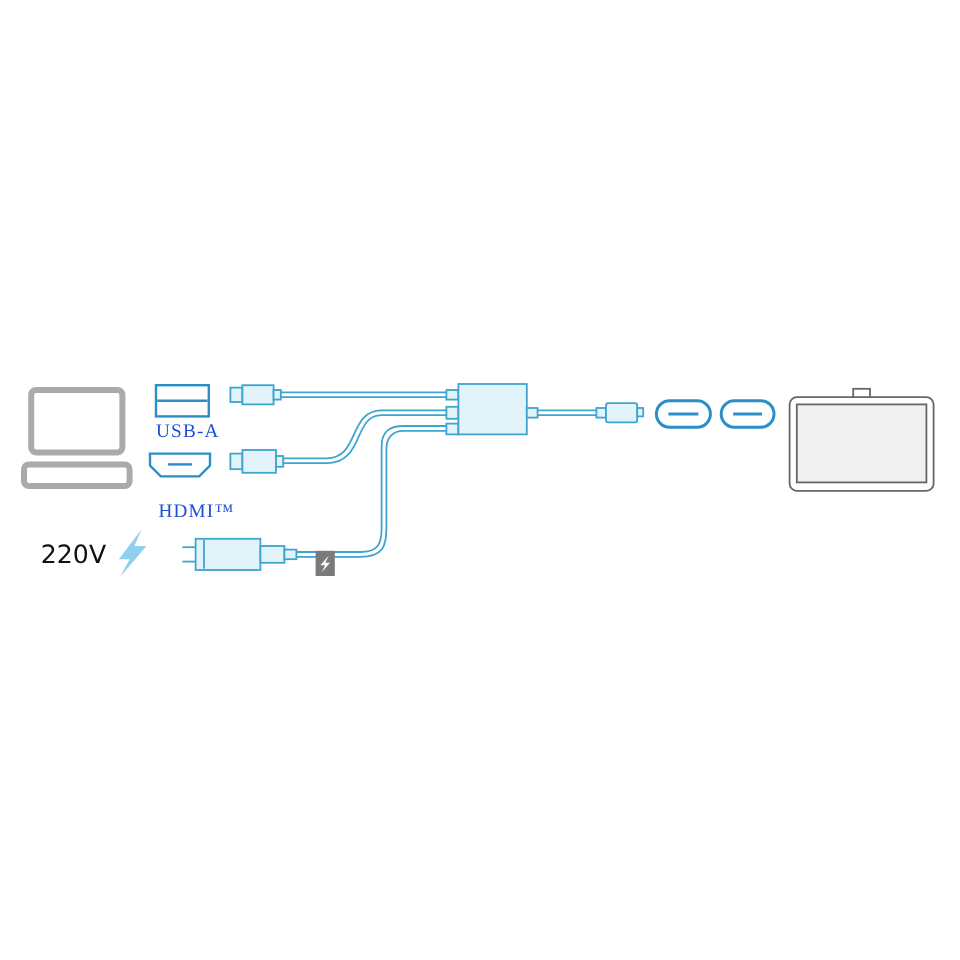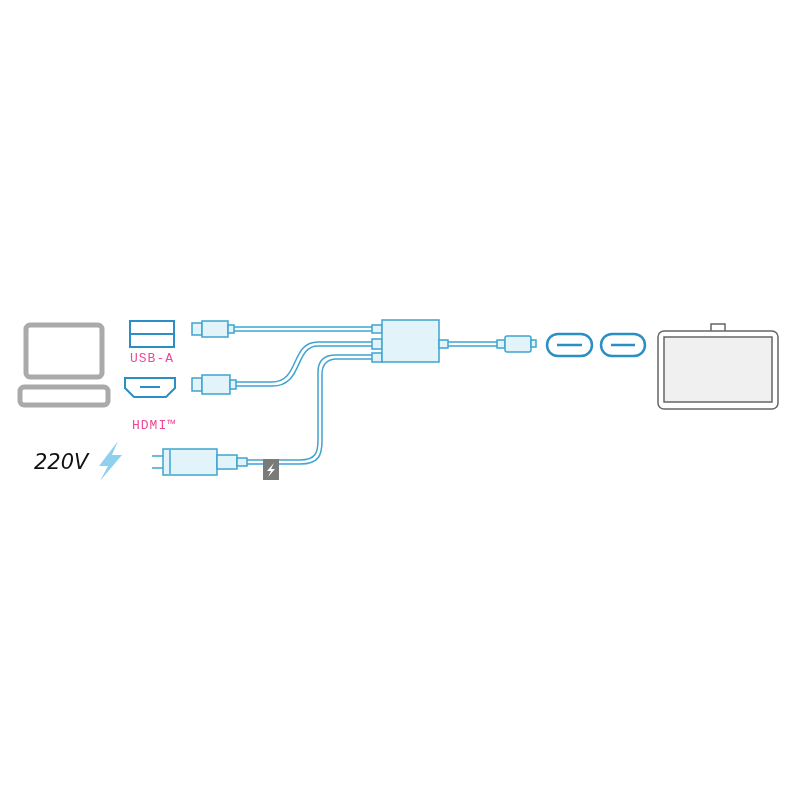--- a/index.html
+++ b/index.html
@@ -1,19 +1,19 @@
 <!DOCTYPE html>
 <html><head>
 <meta charset="utf-8">
 <style>
   html,body{margin:0;padding:0;background:#ffffff;}
   body{width:800px;height:800px;position:relative;overflow:hidden;font-family:"Liberation Sans",sans-serif;}
   svg.diagram{position:absolute;left:0;top:0;width:800px;height:800px;}
-  .label{position:absolute;color:#ec4899;font-size:13px;letter-spacing:1px;font-family:Liberation Mono, monospace;}
-  .volt{position:absolute;left:34px;top:450px;font-size:21px;color:#111;font-family:"DejaVu Sans",sans-serif;font-style:italic;}
+  .label{position:absolute;color:#1d4ed8;font-size:16px;letter-spacing:1px;font-family:Liberation Serif, serif;}
+  .volt{position:absolute;left:34px;top:450px;font-size:21px;color:#111;font-family:"DejaVu Sans",sans-serif;}
 </style>
 </head>
 <body>
 
 <svg class="diagram" viewBox="0 0 800 800" xmlns="http://www.w3.org/2000/svg">
 
   <g>
     <rect x="26" y="325" width="76" height="52" rx="4" fill="#fff" stroke="#aaa" stroke-width="5"></rect>
     <rect x="20" y="387" width="88" height="18" rx="4" fill="#fff" stroke="#aaa" stroke-width="5"></rect>
   </g>

